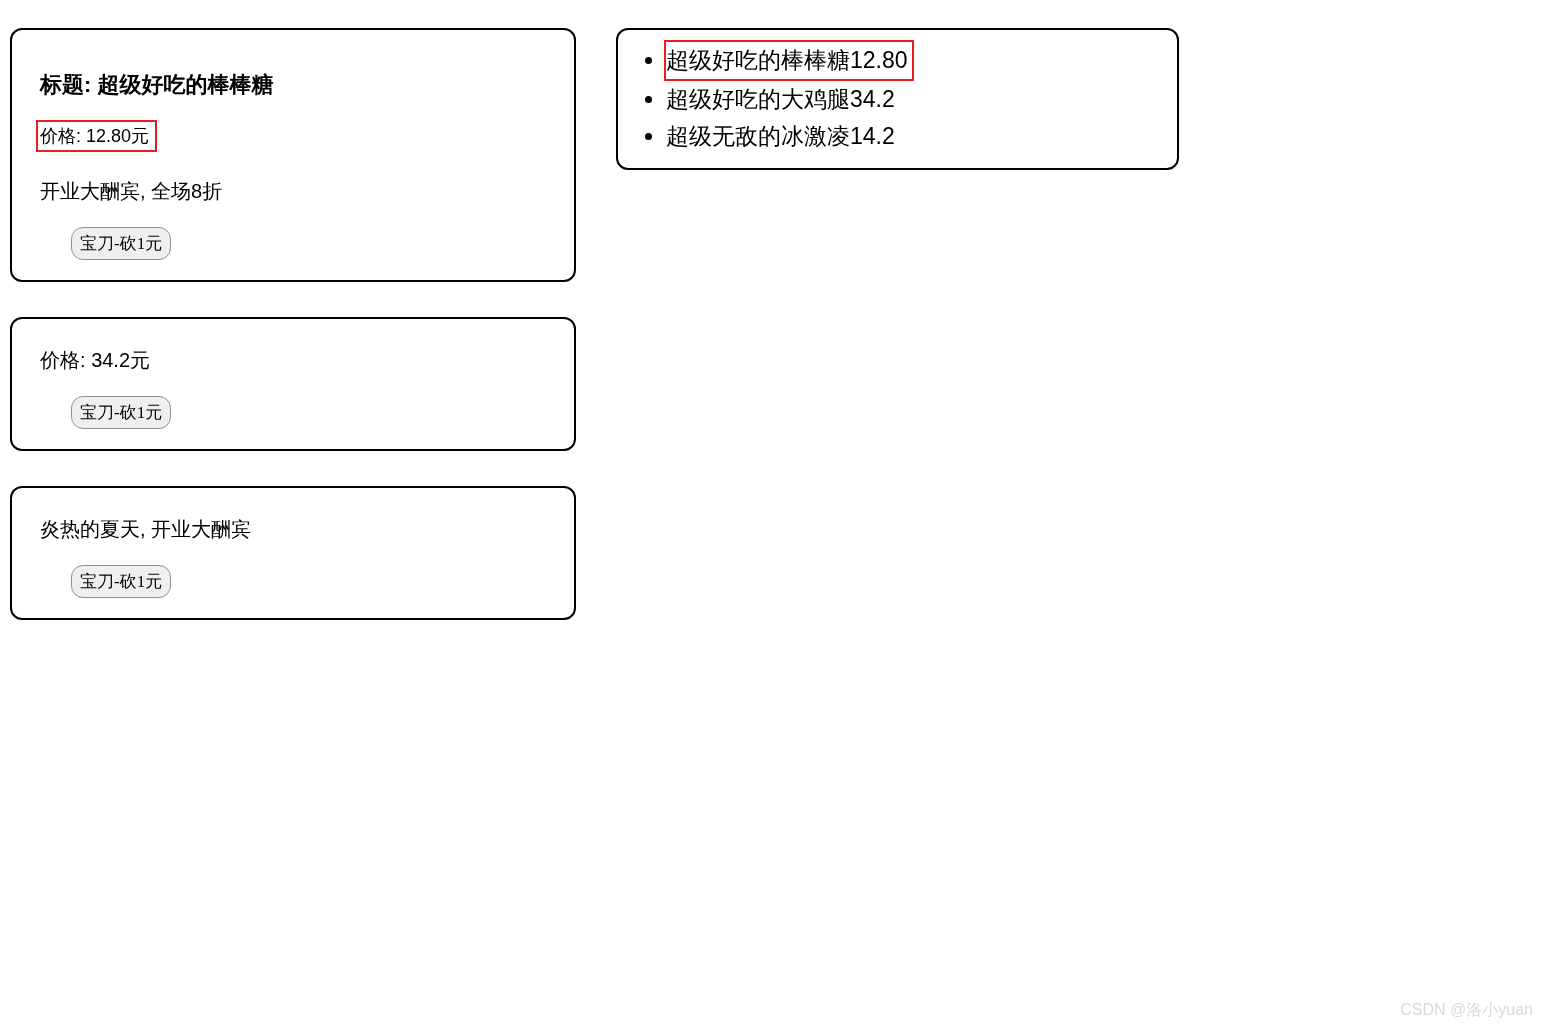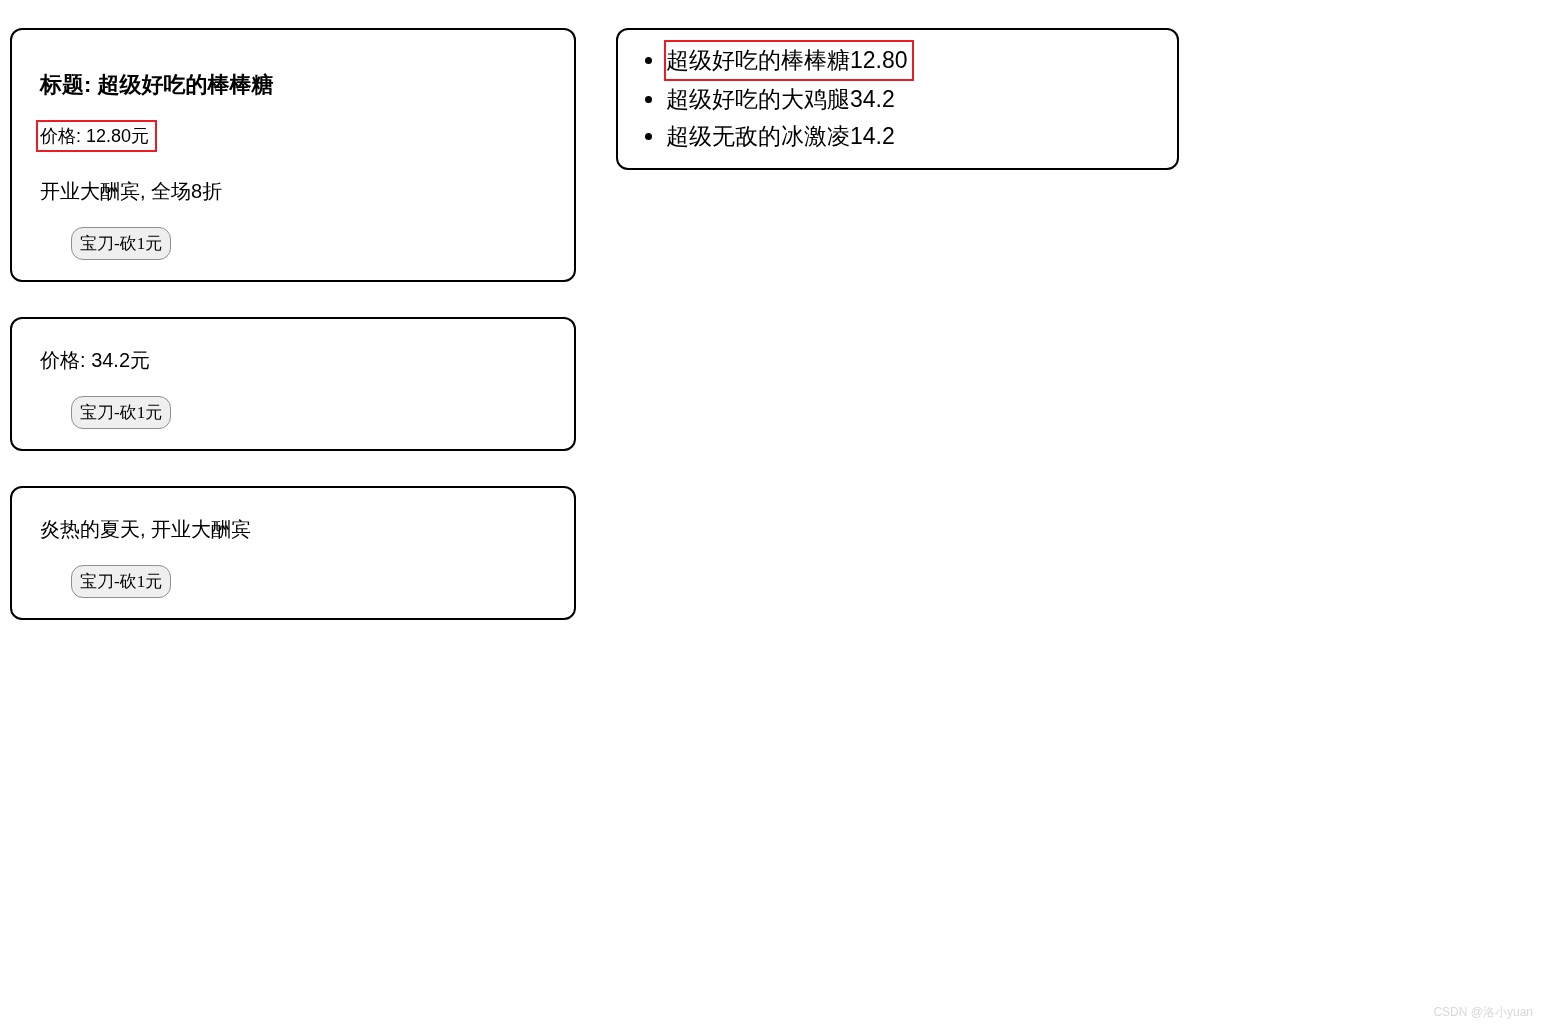--- a/index.html
+++ b/index.html
@@ -83,21 +83,21 @@
       border: 2px solid #ec1c24;
       display: inline-block;
       padding: 0 4px 0 0;
       margin-left: -2px;
     }
     .watermark {
       position: fixed;
       bottom: 10px;
       right: 30px;
       color: #d9d9d9;
-      font-size: 12px;
+      font-size: 16px;
       font-family: sans-serif;
       margin-left: 44px;
     }
   </style>
 </head>
 <body>
 
 <div class="container">
 
   <div class="left-col">

